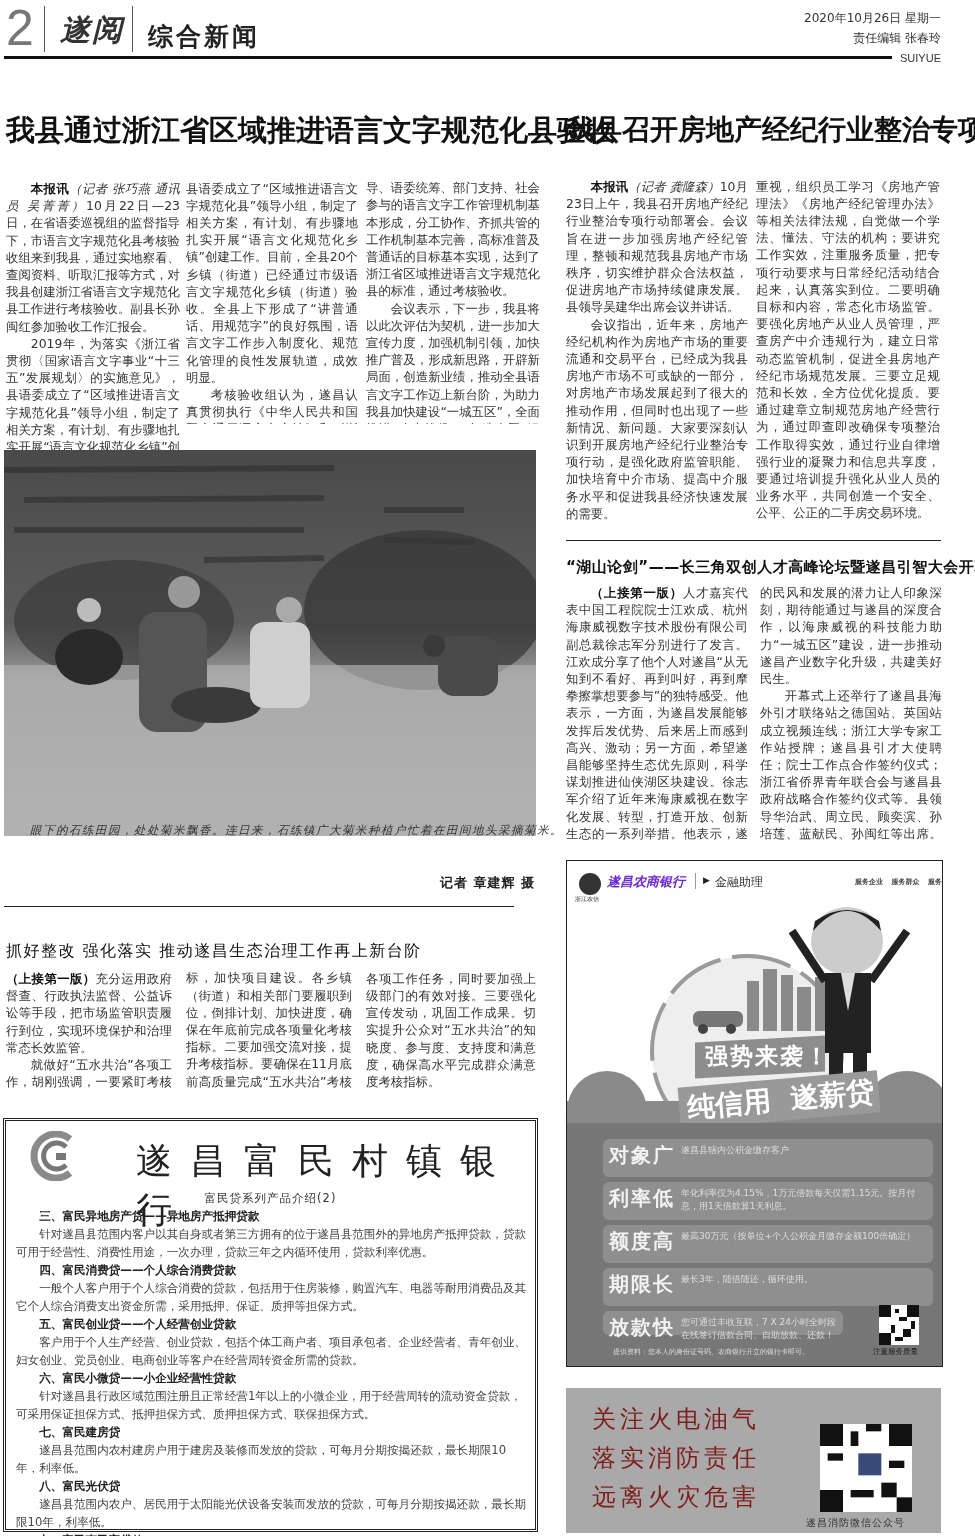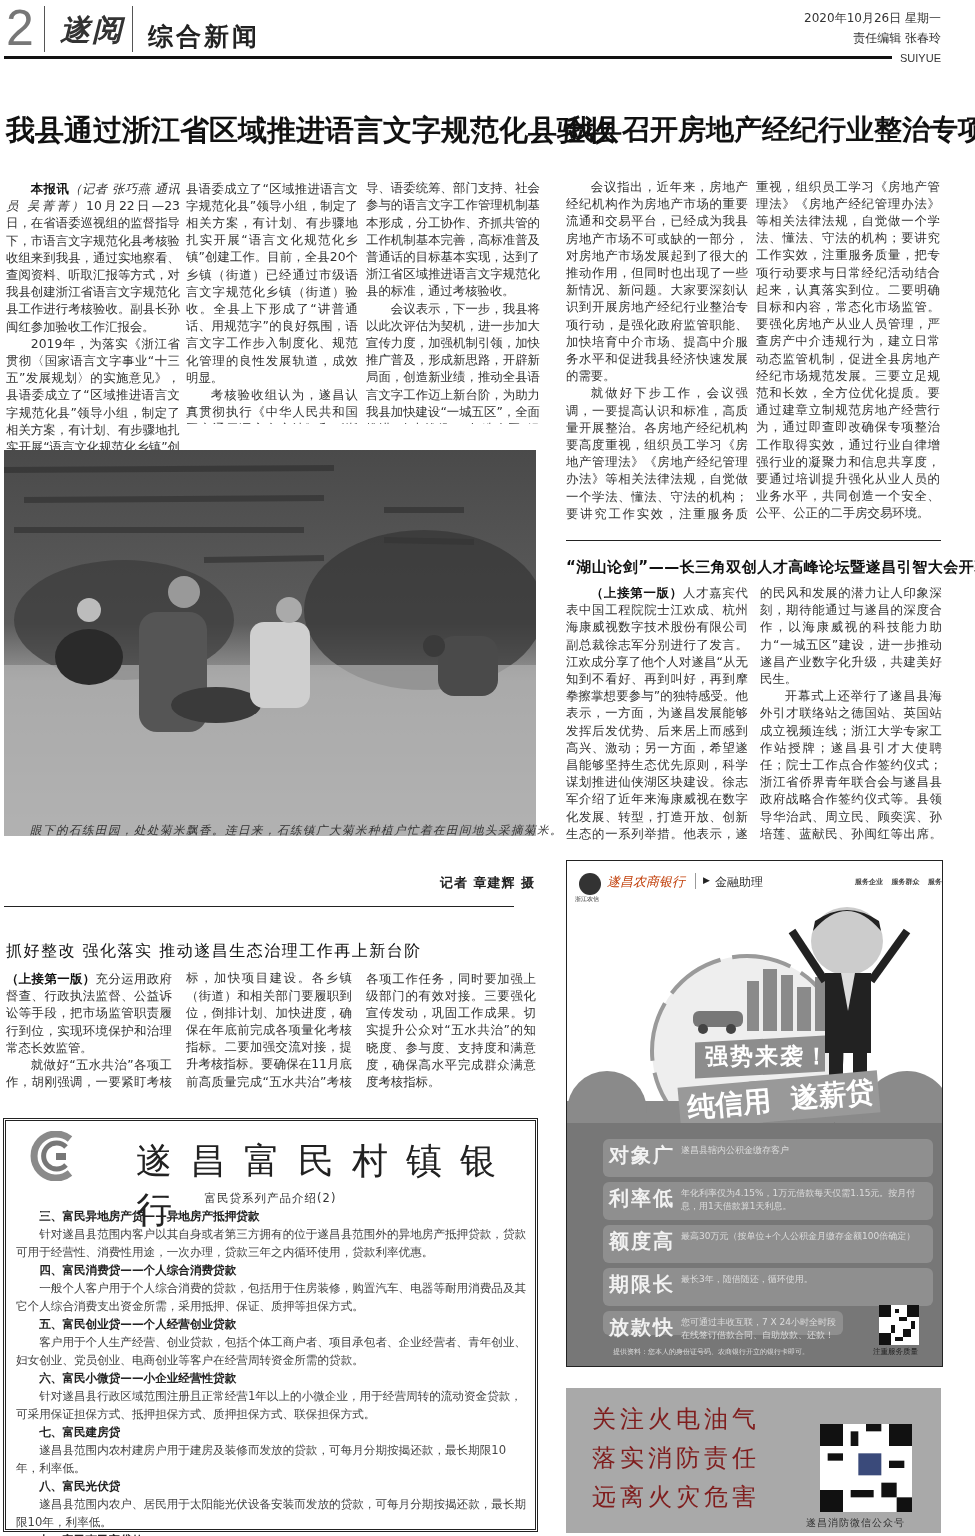--- a/index.html
+++ b/index.html
@@ -66,20 +66,21 @@
   <p class="noind" style="margin-top:-52px">2019年，为落实《浙江省贯彻〈国家语言文字事业“十三五”发展规划〉的实施意见》，县语委成立了“区域推进语言文字规范化县”领导小组，制定了相关方案，有计划、有步骤地扎实开展“语言文化规范化乡镇”创建工作。目前，全县20个乡镇（街道）已经通过市级语言文字规范化乡镇（街道）验收。全县上下形成了“讲普通话、用规范字”的良好氛围，语言文字工作步入制度化、规范化管理的良性发展轨道，成效明显。</p>
   <p>考核验收组认为，遂昌认真贯彻执行《中华人民共和国国家通用语言文字法》和《浙江省实施〈中华人民共和国国家通用语言文字法〉办法》，语言文字工作开拓创新，成效明显，政府主导、语委统筹、部门支持、社会参与的语言文字工作管理机制基本形成，分工协作、齐抓共管的工作机制基本完善，高标准普及普通话的目标基本实现，达到了浙江省区域推进语言文字规范化县的标准，通过考核验收。</p>
 </div>
 <div class="abs col" style="left:366px;top:180px;width:174px;height:244px;overflow:hidden;">
   <p class="noind" style="margin-top:-104px">考核验收组认为，遂昌认真贯彻执行《中华人民共和国国家通用语言文字法》和《浙江省实施〈中华人民共和国国家通用语言文字法〉办法》，语言文字工作开拓创新，成效明显，政府主导、语委统筹、部门支持、社会参与的语言文字工作管理机制基本形成，分工协作、齐抓共管的工作机制基本完善，高标准普及普通话的目标基本实现，达到了浙江省区域推进语言文字规范化县的标准，通过考核验收。</p>
   <p>会议表示，下一步，我县将以此次评估为契机，进一步加大宣传力度，加强机制引领，加快推广普及，形成新思路，开辟新局面，创造新业绩，推动全县语言文字工作迈上新台阶，为助力我县加快建设“一城五区”，全面推进“八大战役”，打造全国“绿水青山就是金山银山”转化的县域样板，全力对标浙江窗口城市作出新的贡献。</p>
 </div>
 
 <div class="abs headline" style="left:566px;top:110px;font-size:28px;">我县召开房地产经纪行业整治专项行动部署会</div>
 <div class="abs col" style="left:566px;top:178px;width:182px;height:345px;overflow:hidden;">
+  <p><b>本报讯</b><i>（记者 龚隆森）</i><span>10月23日上午，我县召开房地产经纪行业整治专项行动部署会。会议旨在进一步加强房地产经纪管理，整顿和规范我县房地产市场秩序，切实维护群众合法权益，促进房地产市场持续健康发展。县领导吴建华出席会议并讲话。</span></p>
   <p>会议指出，近年来，房地产经纪机构作为房地产市场的重要流通和交易平台，已经成为我县房地产市场不可或缺的一部分，对房地产市场发展起到了很大的推动作用，但同时也出现了一些新情况、新问题。大家要深刻认识到开展房地产经纪行业整治专项行动，是强化政府监管职能、加快培育中介市场、提高中介服务水平和促进我县经济快速发展的需要。</p>
   <p>就做好下步工作，会议强调，一要提高认识和标准，高质量开展整治。各房地产经纪机构要高度重视，组织员工学习《房地产管理法》《房地产经纪管理办法》等相关法律法规，自觉做一个学法、懂法、守法的机构；要讲究工作实效，注重服务质量，把专项行动要求与日常经纪活动结合起来，认真落实到位。二要明确目标和内容，常态化市场监管。要强化房地产从业人员管理，严查房产中介违规行为，建立日常动态监管机制，促进全县房地产经纪市场规范发展。三要立足规范和长效，全方位优化提质。要通过建章立制规范房地产经营行为，通过即查即改确保专项整治工作取得实效，通过行业自律增强行业的凝聚力和信息共享度，要通过培训提升强化从业人员的业务水平，共同创造一个安全、公平、公正的二手房交易环境。</p>
 </div>
 <div class="abs col" style="left:756px;top:178px;width:184px;height:345px;overflow:hidden;">
   <p class="noind" style="margin-top:-52px">就做好下步工作，会议强调，一要提高认识和标准，高质量开展整治。各房地产经纪机构要高度重视，组织员工学习《房地产管理法》《房地产经纪管理办法》等相关法律法规，自觉做一个学法、懂法、守法的机构；要讲究工作实效，注重服务质量，把专项行动要求与日常经纪活动结合起来，认真落实到位。二要明确目标和内容，常态化市场监管。要强化房地产从业人员管理，严查房产中介违规行为，建立日常动态监管机制，促进全县房地产经纪市场规范发展。三要立足规范和长效，全方位优化提质。要通过建章立制规范房地产经营行为，通过即查即改确保专项整治工作取得实效，通过行业自律增强行业的凝聚力和信息共享度，要通过培训提升强化从业人员的业务水平，共同创造一个安全、公平、公正的二手房交易环境。</p>
   <p>会议还解读了《房地产经纪管理办法》。</p>
 </div>
 <div class="abs hline" style="left:566px;top:540px;width:375px;"></div>
 
 <div class="abs photo">
@@ -164,21 +165,21 @@
     <div class="t">遂昌县范围内农村建房户用于建房及装修而发放的贷款，可每月分期按揭还款，最长期限10年，利率低。</div>
     <div class="h">八、富民光伏贷</div>
     <div class="t">遂昌县范围内农户、居民用于太阳能光伏设备安装而发放的贷款，可每月分期按揭还款，最长期限10年，利率低。</div>
     <div class="h">九、富民惠民宝贷款</div>
 
   </div>
 </div>
 
 <div class="abs ad">
   <div class="abs" style="left:12px;top:12px;width:22px;height:22px;border-radius:50%;background:#333;"></div>
-  <div class="abs" style="left:40px;top:12px;font-family:'DejaVu Serif',serif;font-size:13px;font-weight:normal;color:#c2410c;font-style:italic;">遂昌农商银行</div>
+  <div class="abs" style="left:40px;top:12px;font-family:'DejaVu Serif',serif;font-size:13px;font-weight:bold;color:#6d28d9;font-style:italic;">遂昌农商银行</div>
   <div class="abs" style="left:8px;top:34px;font-size:6px;color:#333;">浙江农信</div>
   <div class="abs" style="left:128px;top:12px;width:1px;height:16px;background:#999;"></div>
   <div class="abs" style="left:136px;top:14px;font-size:9px;color:#222;">▶</div>
   <div class="abs" style="left:148px;top:13px;font-size:12px;color:#333;">金融助理</div>
   <div class="abs" style="left:288px;top:16px;font-size:7px;font-weight:bold;color:#444;word-spacing:6px;white-space:nowrap;">
     <span>服务企业</span>
     <span>服务群众</span>
     <span>服务基层</span>
   </div>
 

